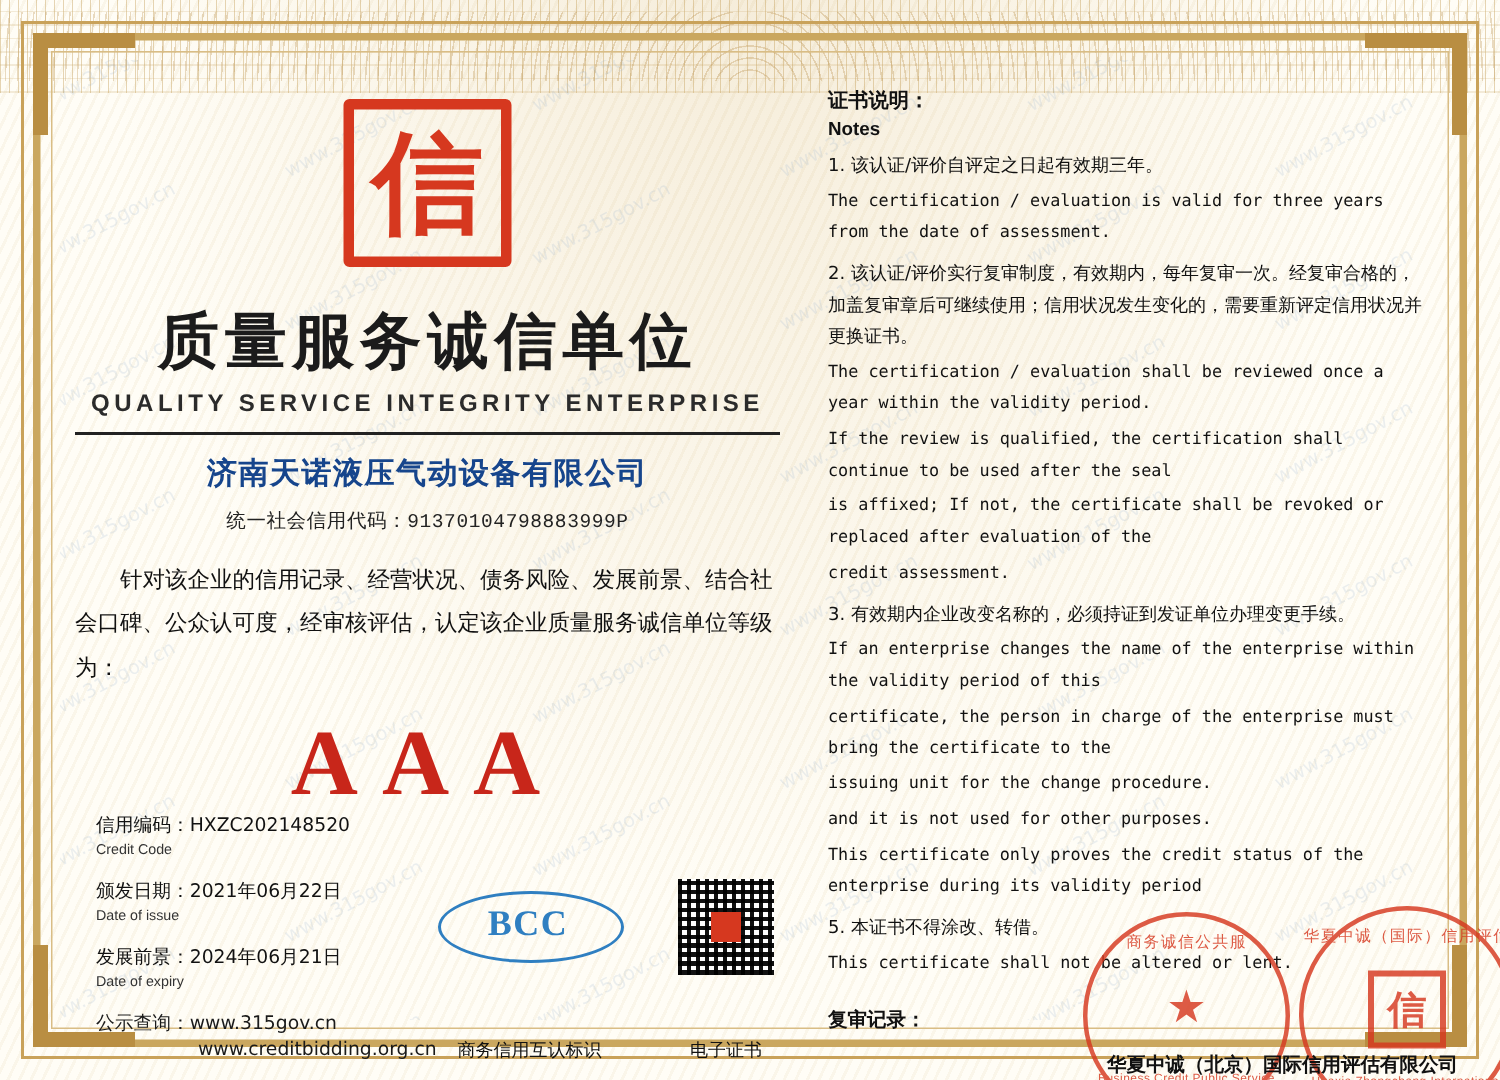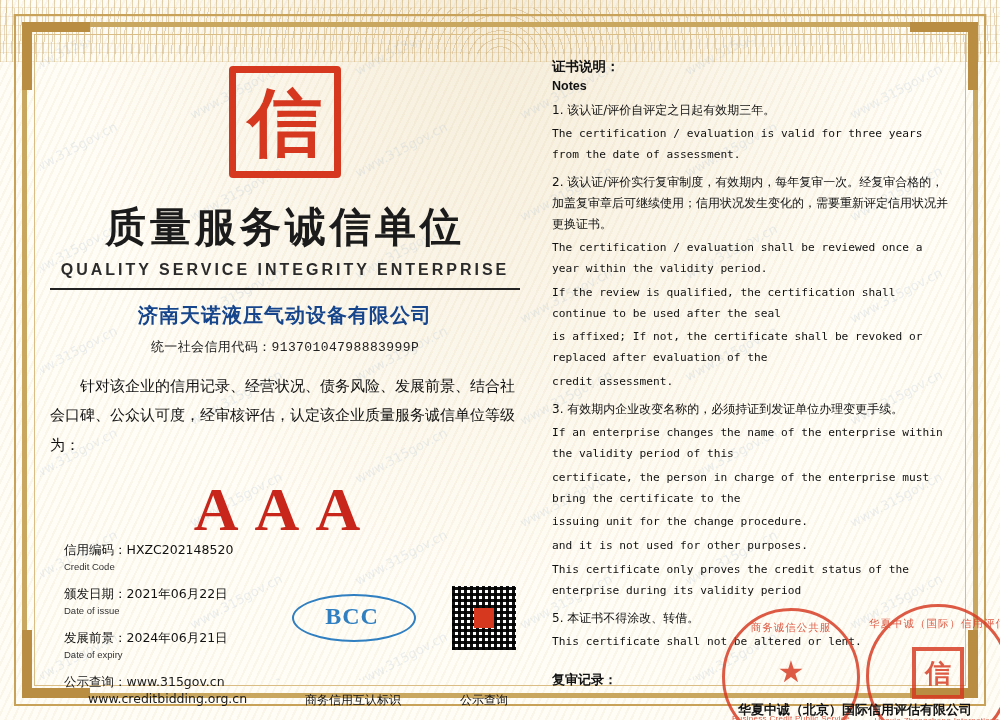--- a/index.html
+++ b/index.html
@@ -263,31 +263,31 @@
       <div class="row">
         <div class="cn">颁发日期：2021年06月22日</div>
         <div class="en">Date of issue</div>
       </div>
       <div class="row">
         <div class="cn">发展前景：2024年06月21日</div>
         <div class="en">Date of expiry</div>
       </div>
       <div class="row">
         <div class="cn link">公示查询：www.315gov.cn</div>
-        <div class="cn link" style="margin-left:24px;">www.creditbidding.org.cn</div>
+        <div class="cn link" style="margin-left:68px;">www.creditbidding.org.cn</div>
       </div>
 
       <div class="bcc">
         <div class="oval"></div>
         <div class="txt">BCC</div>
       </div>
       <div class="bcc-label">商务信用互认标识</div>
 
       <div class="qr"></div>
-      <div class="qr-label">公示查询</div>
+      <div class="qr-label">电子证书</div>
     </div>
 
     <div class="right">
       <h3>证书说明：</h3>
       <h4>Notes</h4>
       <div id="notes-list">
           <div class="note-cn">1. 该认证/评价自评定之日起有效期三年。</div>
           <div class="note-en">The certification / evaluation is valid for three years from the date of assessment.</div>
           <div class="note-cn">2. 该认证/评价实行复审制度，有效期内，每年复审一次。经复审合格的，加盖复审章后可继续使用；信用状况发生变化的，需要重新评定信用状况并更换证书。</div>
           <div class="note-en">The certification / evaluation shall be reviewed once a year within the validity period.</div>

